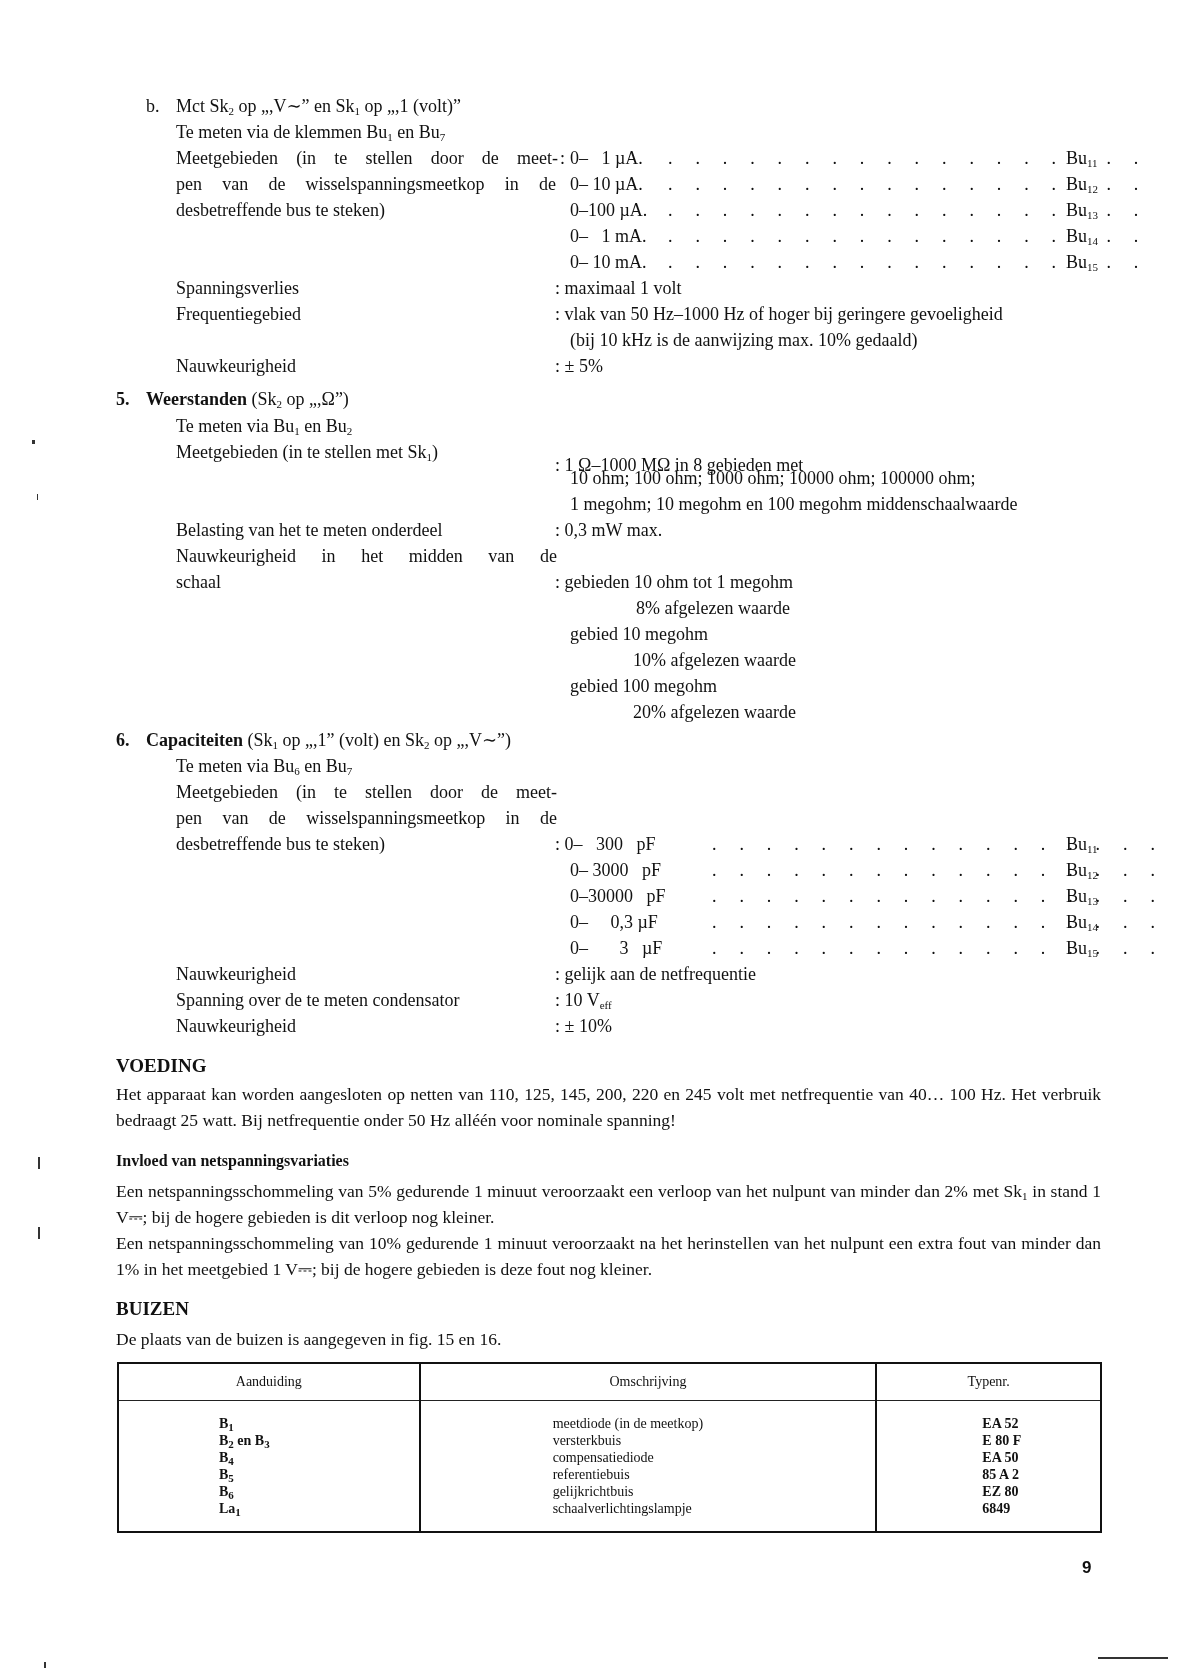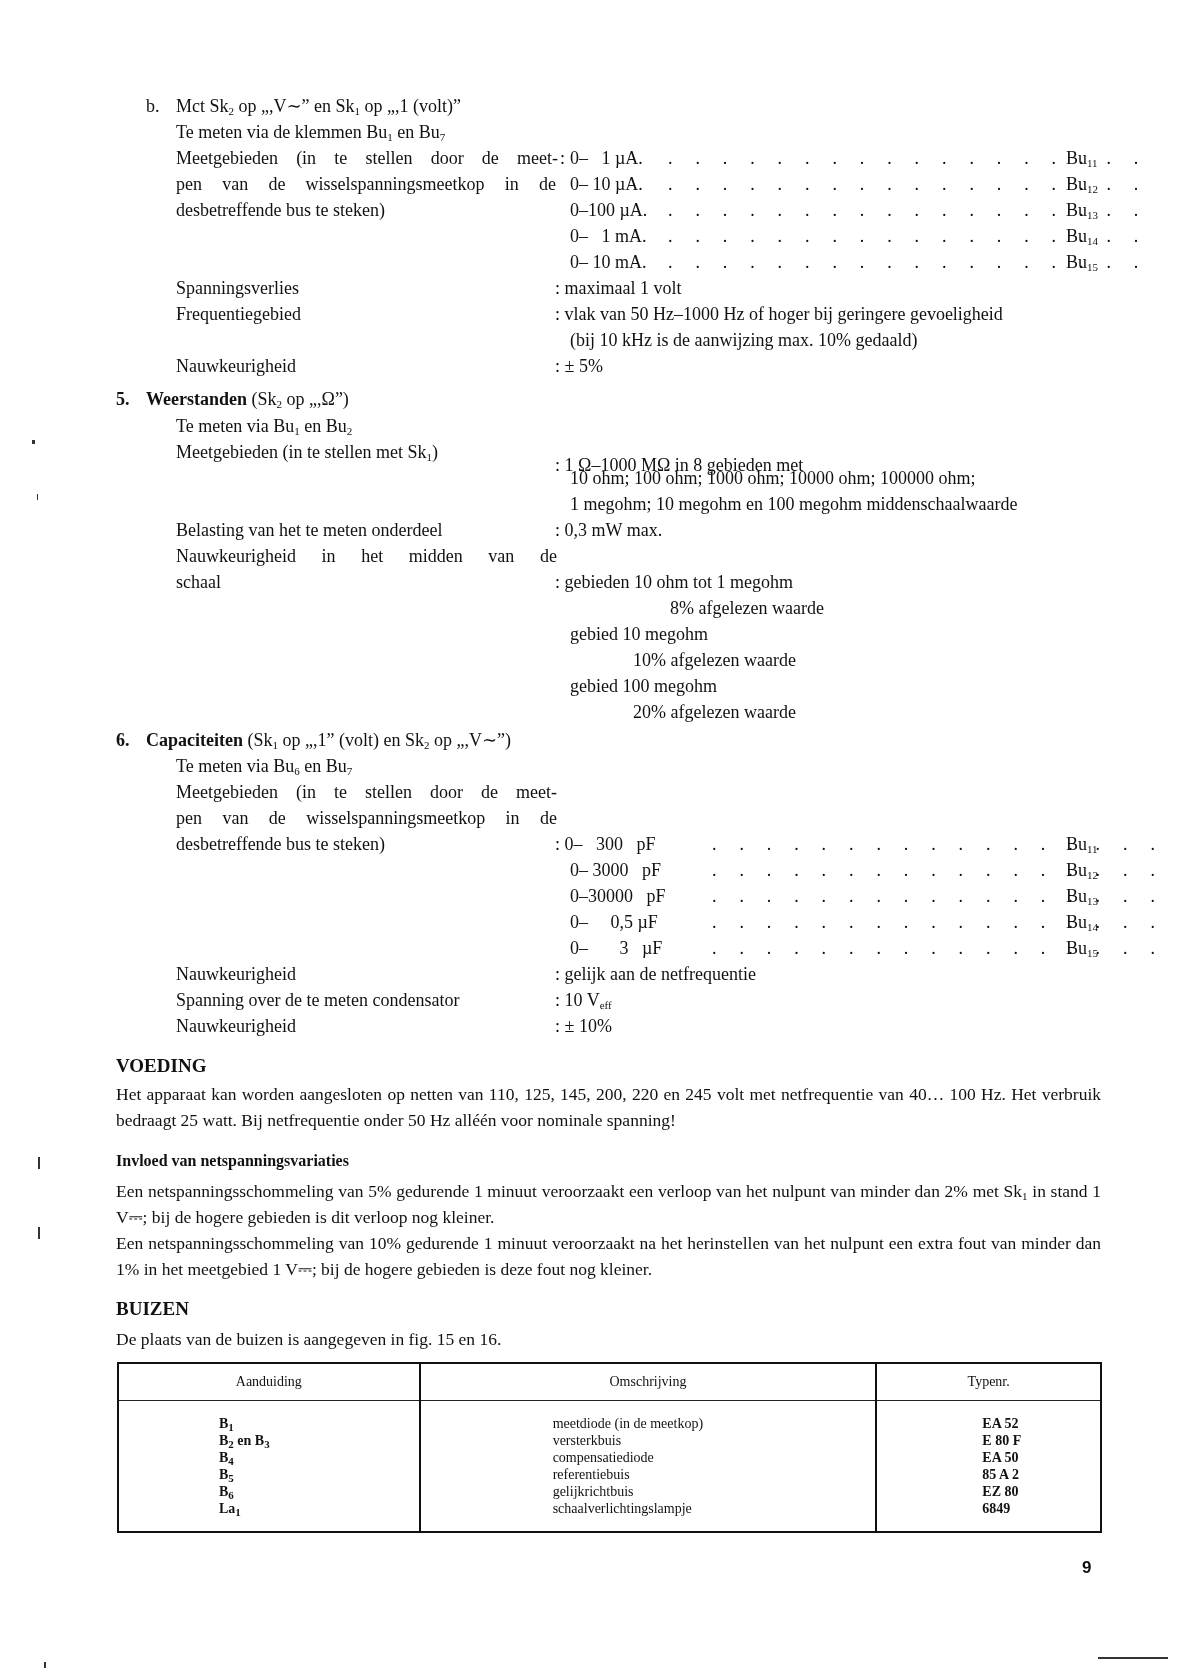--- a/index.html
+++ b/index.html
@@ -93,21 +93,21 @@
 <div class="ln just" style="left:176px;top:545px;width:381px">
   <span>Nauwkeurigheid</span>
     <span>in</span>
     <span>het</span>
     <span>midden</span>
     <span>van</span>
     <span>de</span>
 </div>
 <div class="ln" style="left:176px;top:571px">schaal</div>
 <div class="ln" style="left:555px;top:571px">: gebieden 10 ohm tot 1 megohm</div>
-<div class="ln" style="left:670px;top:597px">8% afgelezen waarde</div>
+<div class="ln" style="left:636px;top:597px">8% afgelezen waarde</div>
 <div class="ln" style="left:570px;top:623px">gebied 10 megohm</div>
 <div class="ln" style="left:633px;top:649px">10% afgelezen waarde</div>
 <div class="ln" style="left:570px;top:675px">gebied 100 megohm</div>
 <div class="ln" style="left:633px;top:701px">20% afgelezen waarde</div>
 
 <div class="ln b" style="left:116px;top:729px">6.</div>
 <div class="ln" style="left:146px;top:729px"><span class="b">Capaciteiten</span><span> (Sk</span><sub>1</sub><span> op „,1” (volt) en Sk</span><sub>2</sub><span> op „,V∼”)</span></div>
 <div class="ln" style="left:176px;top:755px"><span>Te meten via Bu</span><sub>6</sub><span> en Bu</span><sub>7</sub></div>
 <div class="ln just" style="left:176px;top:781px;width:381px">
   <span>Meetgebieden</span>
@@ -125,21 +125,21 @@
     <span>wisselspanningsmeetkop</span>
     <span>in</span>
     <span>de</span>
 </div>
 <div class="ln" style="left:176px;top:833px">desbetreffende bus te steken)</div>
 
 <div>
   <div class="ln" style="left:555px;top:833px;white-space:pre"><span>: </span><span>0–   300   pF</span></div>
   <div class="ln" style="left:570px;top:859px;white-space:pre">0– 3000   pF</div>
   <div class="ln" style="left:570px;top:885px;white-space:pre">0–30000   pF</div>
-  <div class="ln" style="left:570px;top:911px;white-space:pre">0–     0,5 µF</div>
+  <div class="ln" style="left:570px;top:911px;white-space:pre">0–     0,3 µF</div>
   <div class="ln" style="left:570px;top:937px;white-space:pre">0–       3   µF</div>
 
   <div class="dots" style="left:712px;top:833px">. . . . . . . . . . . . . . . . .</div>
   <div class="dots" style="left:712px;top:859px">. . . . . . . . . . . . . . . . .</div>
   <div class="dots" style="left:712px;top:885px">. . . . . . . . . . . . . . . . .</div>
   <div class="dots" style="left:712px;top:911px">. . . . . . . . . . . . . . . . .</div>
   <div class="dots" style="left:712px;top:937px">. . . . . . . . . . . . . . . . .</div>
 
   <div class="ln" style="left:1066px;top:833px"><span>Bu</span><sub>11</sub></div>
   <div class="ln" style="left:1066px;top:859px"><span>Bu</span><sub>12</sub></div>

